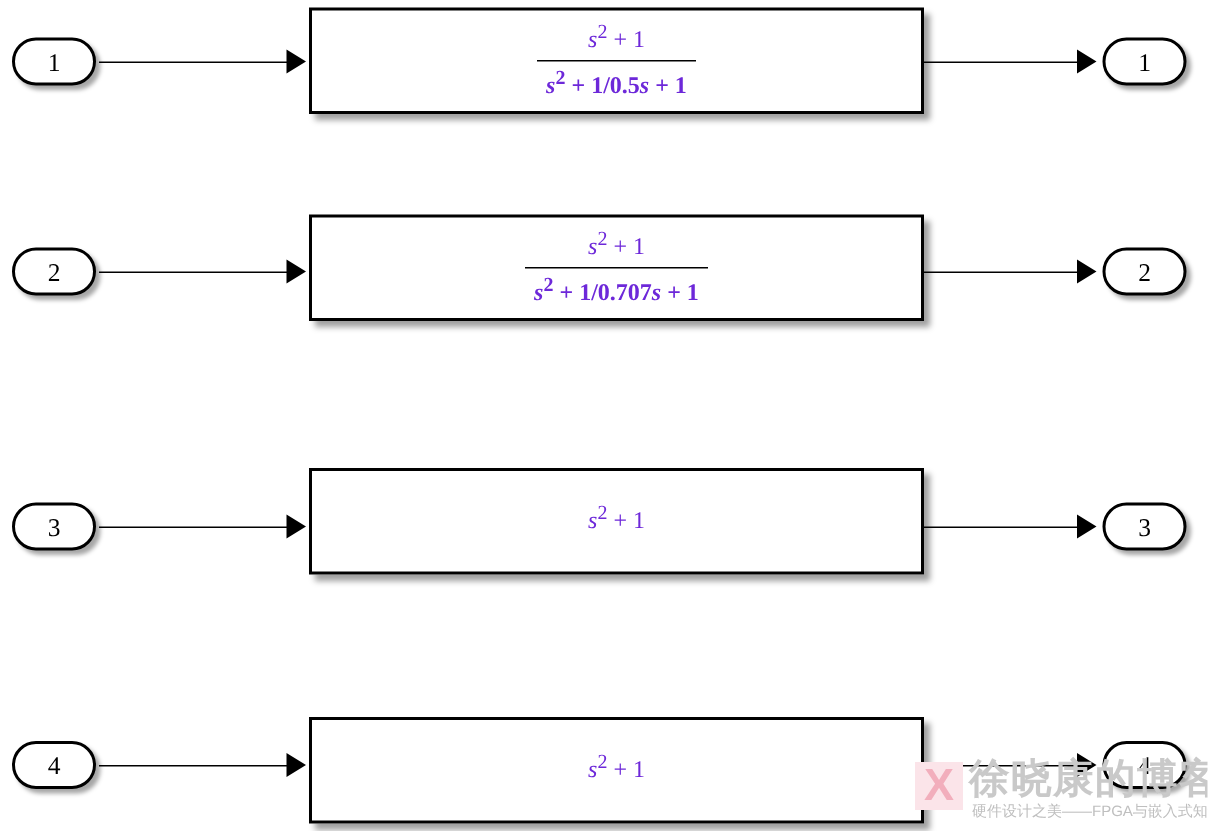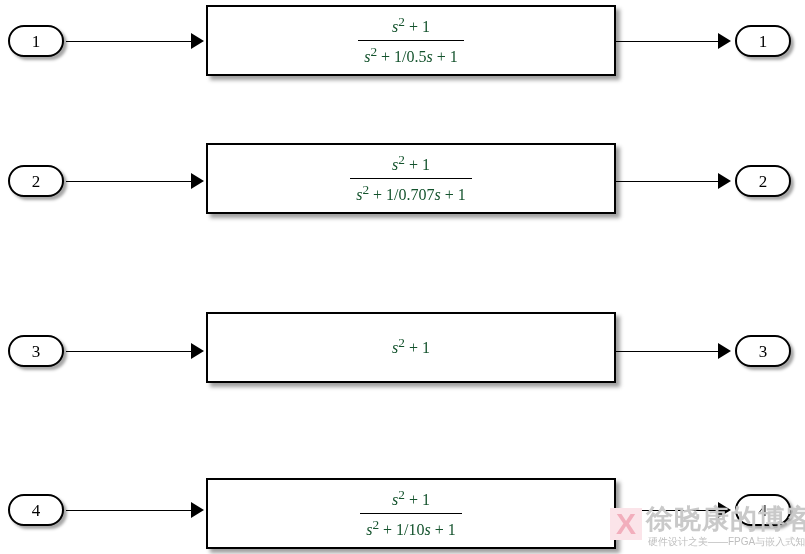--- a/index.html
+++ b/index.html
@@ -52,31 +52,32 @@
     align-items: center;
     justify-content: center;
   }
 
   
   .fraction {
     display: inline-block;
     text-align: center;
     font-family: "Liberation Serif", serif;
     font-size: 16px;
-    color: #14532d;
+    color: #6d28d9;
     line-height: 1.25;
   }
   .fraction .numer {
     display: block;
     padding: 0 6px 2px 6px;
   }
   .fraction .denom {
     display: block;
     border-top: 1px solid #000000;
     padding: 3px 6px 0 6px;
+    font-weight: bold;
   }
   .mathvar {
     font-style: italic;
   }
 
   
   .sigline {
     position: absolute;
     height: 0;
     border-top: 1.6px solid #000000;
@@ -203,21 +204,20 @@
 
   <div class="port" style="left:8px; top:494px;">
     <span class="port-label">4</span>
   </div>
   <div class="sigline" style="left:66px; top:510px; width:127px;"></div>
   <div class="arrowhead" style="left:191px; top:502px;"></div>
 
   <div class="tf-block" style="left:206px; top:478px; width:410px; height:71px;">
     <span class="fraction">
       <span class="numer"><span class="mathvar">s</span><sup>2</sup> <span>+ 1</span></span>
-      <span class="denom"><span class="mathvar">s</span><sup>2</sup> <span>+ 1/10</span><span class="mathvar">s</span> <span>+ 1</span></span>
     </span>
   </div>
 
   <div class="sigline" style="left:616px; top:510px; width:106px;"></div>
   <div class="arrowhead" style="left:718px; top:502px;"></div>
   <div class="port" style="left:735px; top:494px;">
     <span class="port-label">4</span>
   </div>
 
   <div id="watermark">

